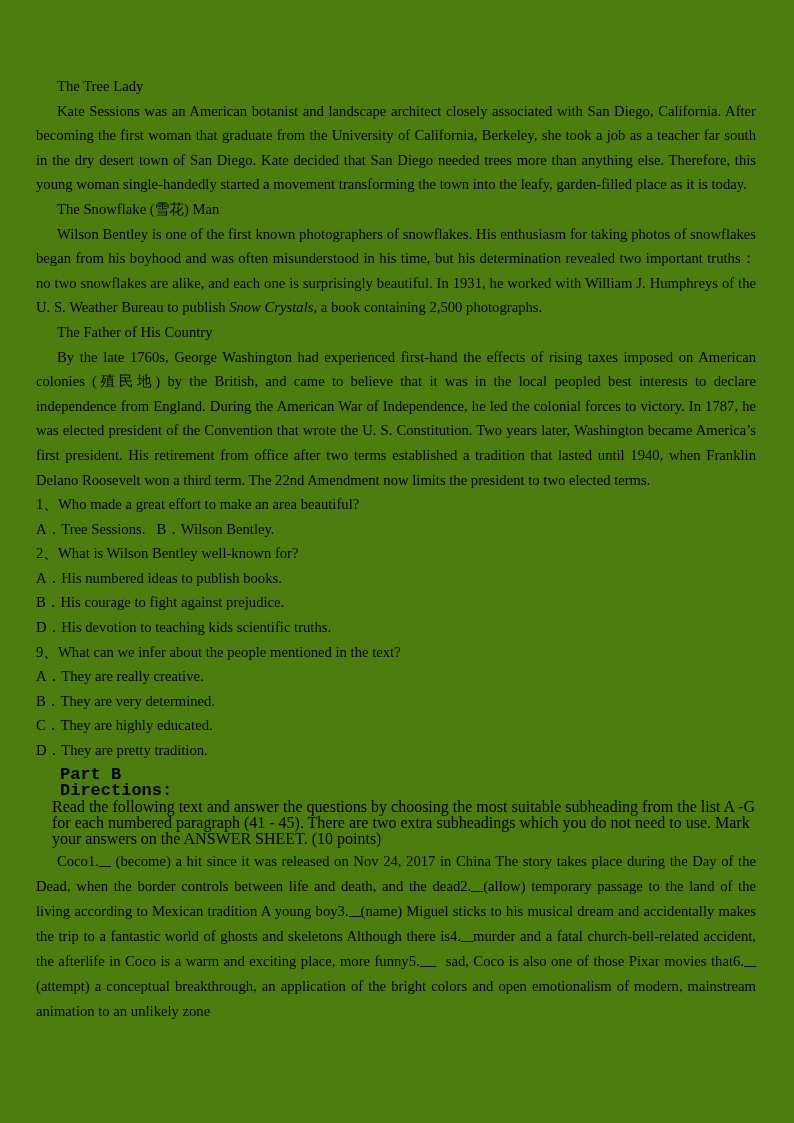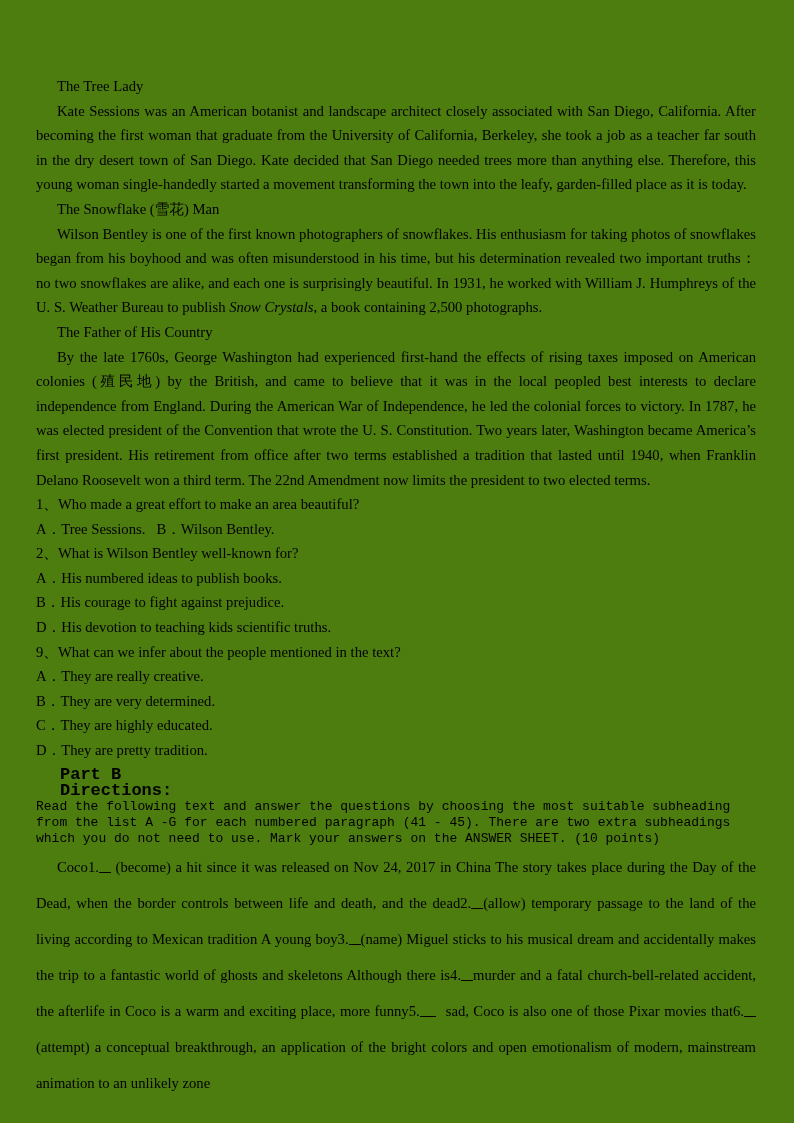--- a/index.html
+++ b/index.html
@@ -21,26 +21,27 @@
   .passage-body  { text-align:justify; text-indent:21px; }
   .book-italic { font-style:italic; }
   .qline { white-space:pre-wrap; }
   
   .partb { margin-top:4px; }
   .mono-bold {
     font-family:"Liberation Mono","DejaVu Sans Mono",monospace;
     font-weight:bold; font-size:17px; line-height:16.3px;margin-left:24px;
   }
   .mono-text {
-    font-family:Liberation Mono, monospace;
-    font-size:13px; line-height:15.8px;
+    font-family:Liberation Serif, serif;
+    font-size:16px; line-height:15.8px;
     width:707px;
+    margin-left:16px;
   }
   
-  .cloze { font-size:14.67px; line-height:36px; text-align:justify; text-indent:21px; margin-top:2px; }
+  .cloze { font-size:14.67px; line-height:25px; text-align:justify; text-indent:21px; margin-top:2px; }
   .bline {
     display:inline-block; width:12px; height:3px;
     border-bottom:1.4px solid #000;
     position:relative; top:1px;
   }
   .bline-wide { width:16px; margin-right:10px; }
 </style>
 </head>
 <body>
 

